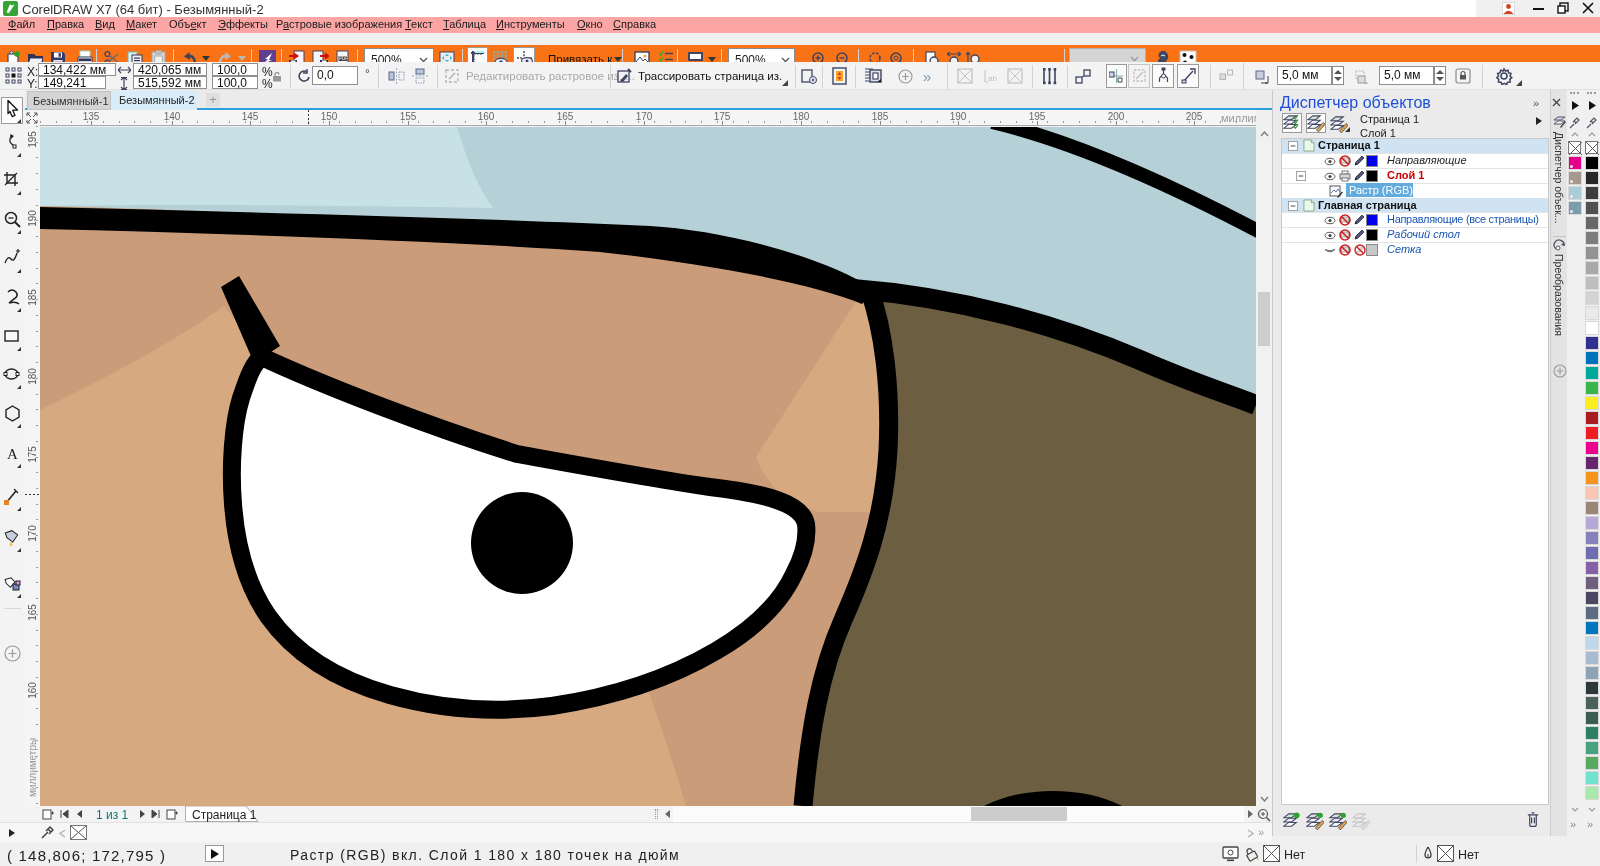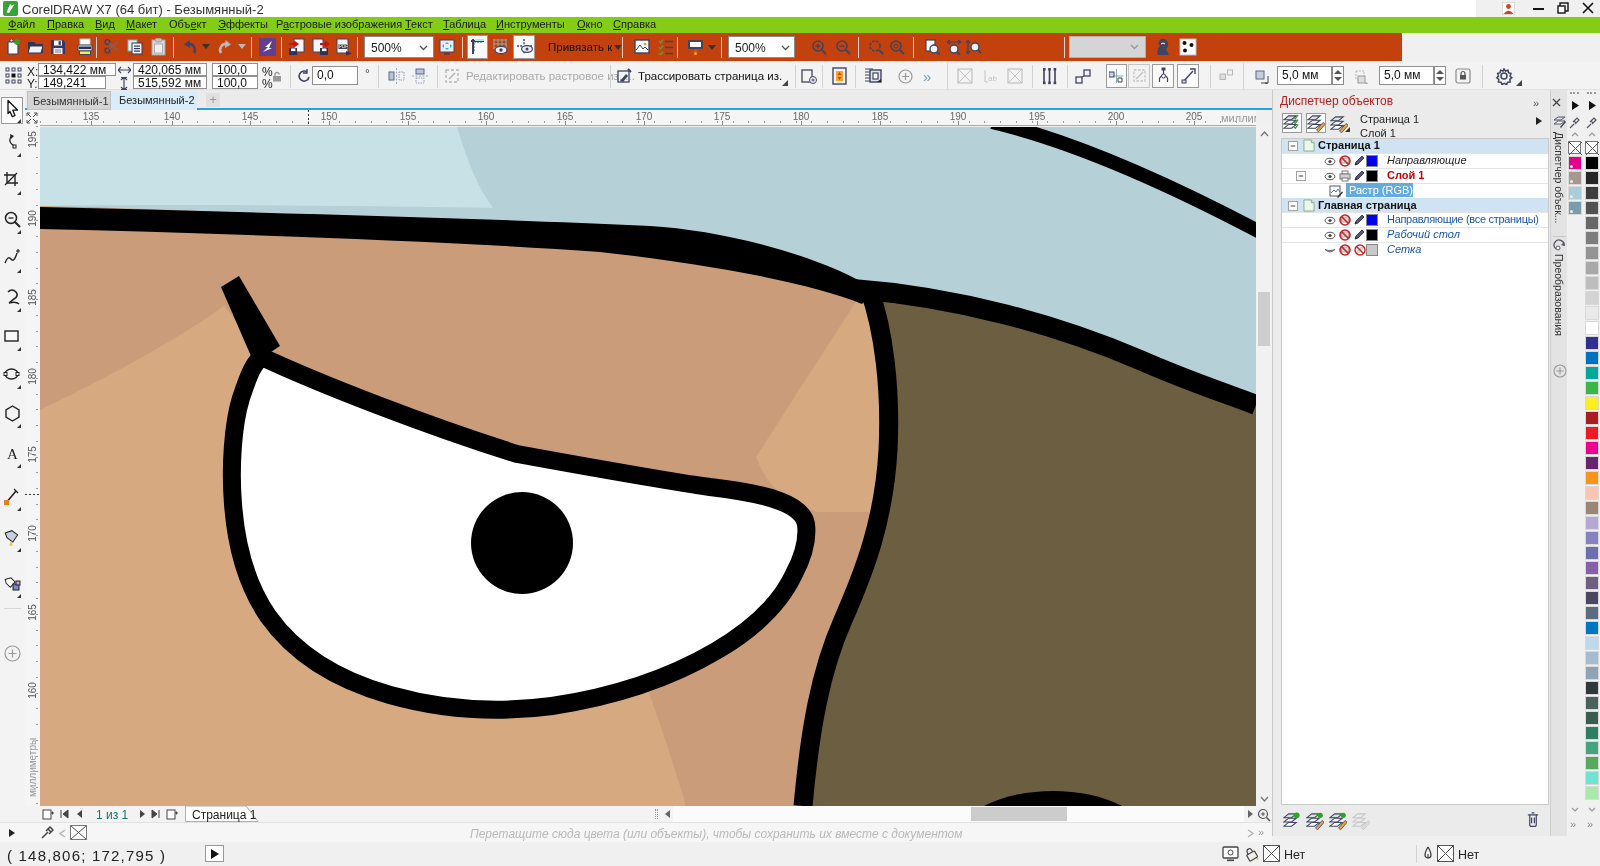--- a/index.html
+++ b/index.html
@@ -32,36 +32,36 @@
  <div class="abs" style="left:1533px;top:8px;width:11px;height:2px;background:#111"></div>
  <svg class="abs" style="left:1557px;top:2px" width="12" height="12" viewBox="0 0 12 12">
       <rect x="3" y="1" width="8" height="8" fill="none" stroke="#111" stroke-width="1.4"></rect>
       <rect x="1" y="4" width="7" height="7" fill="#fff" stroke="#111" stroke-width="1.4"></rect>
     </svg>
  <svg class="abs" style="left:1582px;top:2px" width="12" height="12" viewBox="0 0 12 12">
       <path d="M1,1 L11,11 M11,1 L1,11" stroke="#111" stroke-width="1.6"></path>
     </svg>
 </div>
 
-<div class="abs" style="left:0;top:17px;width:1600px;height:16px;background:#84cc16;font-size:11px">
+<div class="abs" style="left:0;top:17px;width:1600px;height:16px;background:#fca5a5;font-size:11px">
  <div class="abs" style="left:8px;top:1px"><span class="u">Ф</span>айл</div>
  <div class="abs" style="left:47px;top:1px"><span class="u">П</span>равка</div>
  <div class="abs" style="left:95px;top:1px"><span class="u">В</span>ид</div>
  <div class="abs" style="left:126px;top:1px"><span class="u">М</span>акет</div>
  <div class="abs" style="left:169px;top:1px">Объ<span class="u">е</span>кт</div>
  <div class="abs" style="left:218px;top:1px"><span class="u">Э</span>ффекты</div>
  <div class="abs" style="left:276px;top:1px">Р<span class="u">а</span>стровые изображения</div>
  <div class="abs" style="left:405px;top:1px"><span class="u">Т</span>екст</div>
  <div class="abs" style="left:443px;top:1px"><span class="u">Т</span>аблица</div>
  <div class="abs" style="left:496px;top:1px"><span class="u">И</span>нструменты</div>
  <div class="abs" style="left:577px;top:1px"><span class="u">О</span>кно</div>
  <div class="abs" style="left:613px;top:1px"><span class="u">С</span>правка</div>
 </div>
 
-<div class="abs" id="toolbar" style="left:0;top:33px;width:1402px;height:29px;background:#c2410c;border-bottom:1px solid #e0e0e0">
+<div class="abs" id="toolbar" style="left:0;top:45px;width:1600px;height:29px;background:#f97316;border-bottom:1px solid #e0e0e0">
  <svg class="abs" style="left:4px;top:5px" width="18" height="18" viewBox="0 0 18 18">
       <path d="M4,4 h7 l3,3 v9 h-10 Z" fill="#fdfdfd" stroke="#3f4460" stroke-width="1.2"></path>
       <path d="M5.5,2.5 l2,-1.5 2,1.5 -2,1.5Z" fill="#fff" stroke="#3f4460"></path>
       <circle cx="13" cy="4" r="2.8" fill="#2da32d"></circle>
     </svg>
  <svg class="abs" style="left:27px;top:6px" width="17" height="16" viewBox="0 0 17 16">
       <path d="M1,3 h6 l2,2 h7 v9 h-15 Z" fill="#2e3356"></path>
       <path d="M3,7 h13 l-2,7 h-13 Z" fill="#eef1fa" stroke="#2e3356"></path>
     </svg>
  <svg class="abs" style="left:50px;top:6px" width="16" height="16" viewBox="0 0 16 16">
@@ -622,21 +622,21 @@
  <svg class="abs" style="left:4px;top:5px" width="9" height="6" viewBox="0 0 9 6">
       <path d="M1,5 L4.5,1 L8,5" stroke="#777" stroke-width="1.3" fill="none"></path>
     </svg>
  <div class="abs" style="left:2px;top:166px;width:12px;height:54px;background:#cdcdcd"></div>
  <svg class="abs" style="left:4px;top:670px" width="9" height="6" viewBox="0 0 9 6">
       <path d="M1,1 L4.5,5 L8,1" stroke="#777" stroke-width="1.3" fill="none"></path>
     </svg>
 </div>
 
 <div class="abs" id="docker" style="left:1272px;top:90px;width:278px;height:746px;background:#ebebeb;border-left:1px solid #c8c8c8;font-size:11px">
-<div class="abs" style="left:7px;top:4px;font-size:12px;color:#b91c1c">Диспетчер объектов</div>
+<div class="abs" style="left:7px;top:4px;font-size:16px;color:#1d4ed8">Диспетчер объектов</div>
 <div class="abs" style="left:9px;top:23px;width:20px;height:20px;border:1px solid #9a9a9a;background:#fdfdfd"></div>
 <div class="abs" style="left:33px;top:23px;width:20px;height:20px;border:1px solid #9a9a9a;background:#fdfdfd"></div>
 <svg class="abs" style="left:10px;top:24px" width="18" height="18" viewBox="0 0 19 19">
       <g fill="none" stroke="#3f4460" stroke-width="1.1">
         <path d="M1,6 l5,-4 h8 l-5,4 Z" fill="#d8e4d8"></path>
         <path d="M1,10.5 l5,-4 h8 l-5,4 Z" fill="#eef"></path>
         <path d="M1,15 l5,-4 h8 l-5,4 Z" fill="#fff"></path>
       </g>
       <g stroke="#3a9a3a" stroke-width="1.3" fill="none">
         <path d="M11,3 l2,2 3,-4"></path>
@@ -987,34 +987,34 @@
       <path d="M2,12 L8,6 M8,3 l3,3 M6,5 l4,-4 3,3 -4,4" stroke="#444" stroke-width="1.5" fill="none"></path>
     </svg>
  <svg class="abs" style="left:59px;top:6px" width="7" height="9" viewBox="0 0 7 9">
       <path d="M6,1 L1,4.5 L6,8" stroke="#b5b5b5" stroke-width="1.4" fill="none"></path>
     </svg>
  <div class="abs" style="left:70px;top:2px;width:17px;height:15px;background:#fff;border:1px solid #777">
       <svg width="15" height="13" viewBox="0 0 15 13">
         <path d="M0,0 L15,13 M15,0 L0,13" stroke="#555" stroke-width="1"></path>
       </svg>
     </div>
- <div class="abs" style="left:470px;top:4px;font-size:12px;font-style:italic;color:#b8b8b8">Перетащите сюда цвета (или объекты), чтобы сохранить их вместе с документом</div>
  <svg class="abs" style="left:1247px;top:6px" width="7" height="9" viewBox="0 0 7 9">
       <path d="M1,1 L6,4.5 L1,8" stroke="#b5b5b5" stroke-width="1.4" fill="none"></path>
     </svg>
  <div class="abs" style="left:1258px;top:3px;font-size:11px;color:#999">»</div>
 </div>
 
 <div class="abs" id="statusbar" style="left:0;top:842px;width:1600px;height:24px;background:#f0f0f0">
  <div class="abs" style="left:7px;top:5px;font-size:15px;letter-spacing:1.2px;color:#222">( 148,806; 172,795 )</div>
  <div class="abs" style="left:205px;top:3px;width:19px;height:17px;background:#fff;border:1px solid #999">
       <svg width="10" height="10" viewBox="0 0 10 10" style="margin:3px 0 0 4px">
         <path d="M1,0 L9,5 L1,10Z" fill="#111"></path>
       </svg>
     </div>
+ <div class="abs" style="left:290px;top:5px;font-size:14px;letter-spacing:1.4px;color:#222">Растр (RGB) вкл. Слой 1 180 x 180 точек на дюйм</div>
  <svg class="abs" style="left:1222px;top:4px" width="17" height="16" viewBox="0 0 17 16">
       <rect x="1" y="1" width="15" height="11" rx="1" fill="#fff" stroke="#444" stroke-width="1.3"></rect>
       <circle cx="8.5" cy="6.5" r="2.5" fill="none" stroke="#444"></circle>
       <rect x="5" y="13.5" width="7" height="1.6" fill="#444"></rect>
     </svg>
  <svg class="abs" style="left:1243px;top:4px" width="17" height="16" viewBox="0 0 17 16">
       <g transform="rotate(-30 8 9)">
         <rect x="4" y="7" width="9" height="7" rx="1" fill="#eee" stroke="#444" stroke-width="1.2"></rect>
         <path d="M6,7 V5 a2.5,2.5 0 0,1 5,0 V7" fill="none" stroke="#444" stroke-width="1.2"></path>
       </g>

